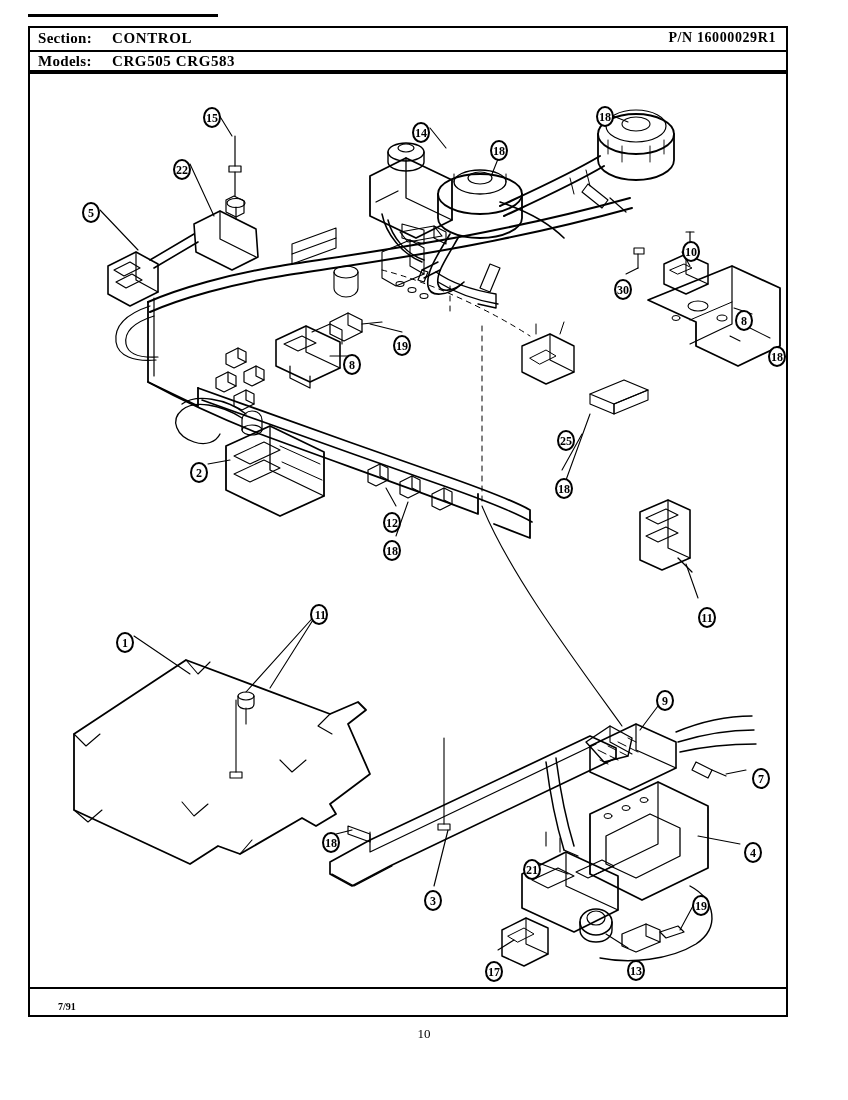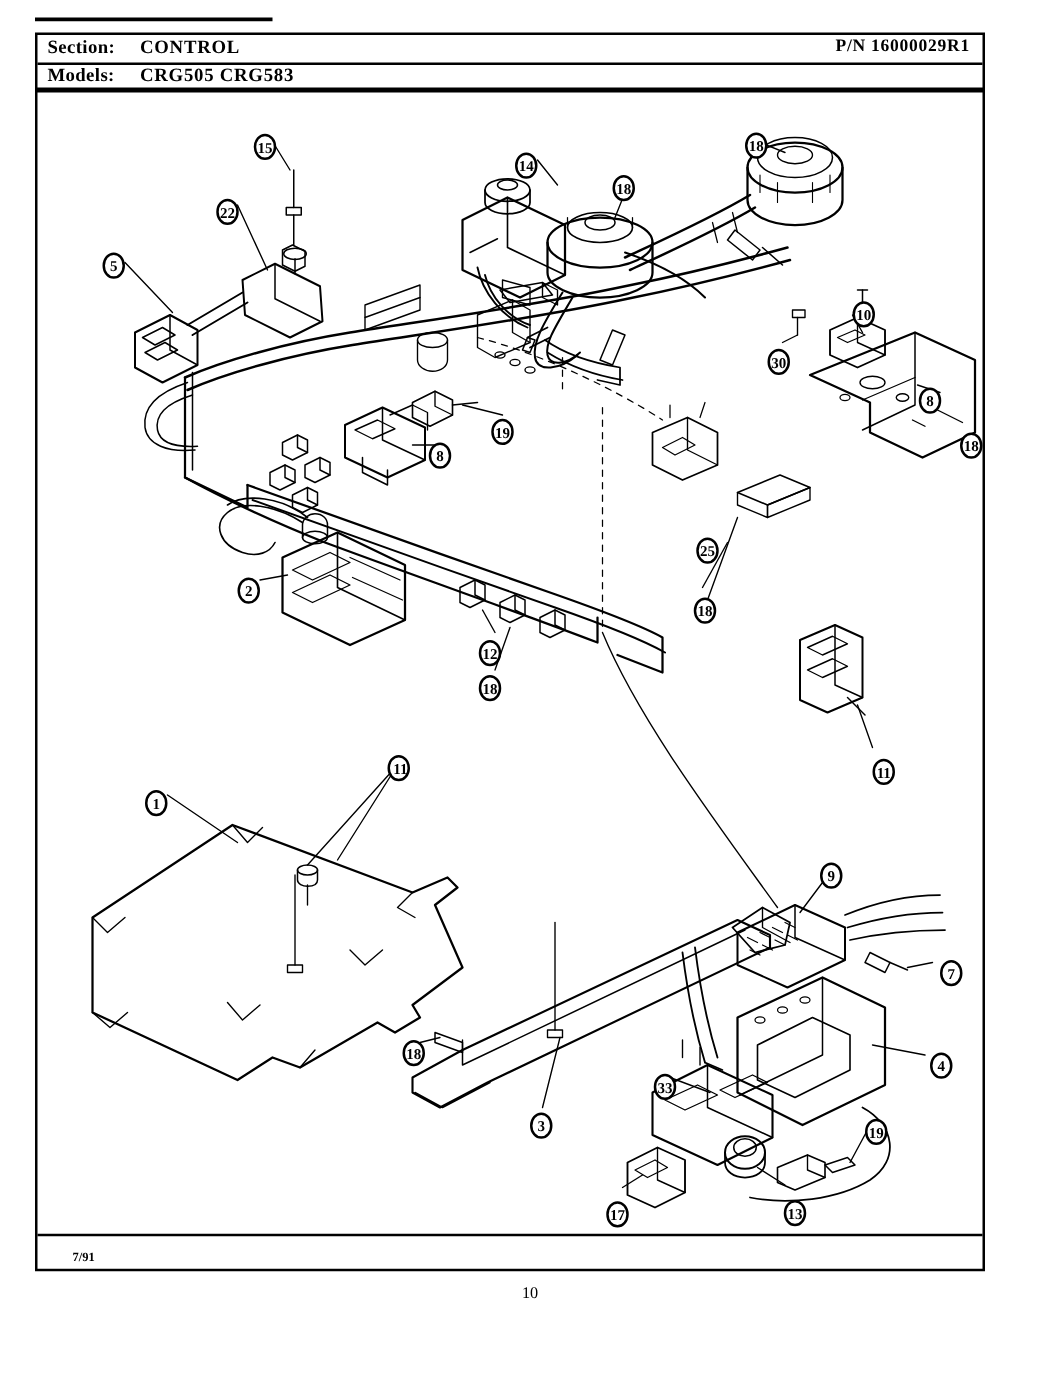--- a/index.html
+++ b/index.html
@@ -445,21 +445,21 @@
         <div class="callout" style="left: 173px; top: 33px;">15</div>
         <div class="callout" style="left: 668px; top: 533px;">11</div>
         <div class="callout" style="left: 455px; top: 876px; margin-top: 11px;">17</div>
         <div class="callout" style="left: 738px; top: 272px;">18</div>
         <div class="callout" style="left: 525px; top: 404px;">18</div>
         <div class="callout" style="left: 353px; top: 466px;">18</div>
         <div class="callout" style="left: 292px; top: 758px;">18</div>
         <div class="callout" style="left: 363px; top: 261px;">19</div>
         <div class="callout" style="left: 662px; top: 821px;">19</div>
         <div class="callout" style="left: 584px; top: 205px;">30</div>
-        <div class="callout" style="left: 493px; top: 785px;">33</div>
+        <div class="callout" style="left: 493px; top: 785px;">21</div>
         <div class="callout" style="left: 460px; top: 66px;">18</div>
         <div class="callout" style="left: 566px; top: 32px;">18</div>
         <div class="callout" style="left: 527px; top: 356px;">25</div>
         <div class="callout" style="left: 143px; top: 85px;">22</div>
       </div>
 
     <div class="frame-footer-rule"></div>
     <div class="rev-date">7/91</div>
   </div>
 

